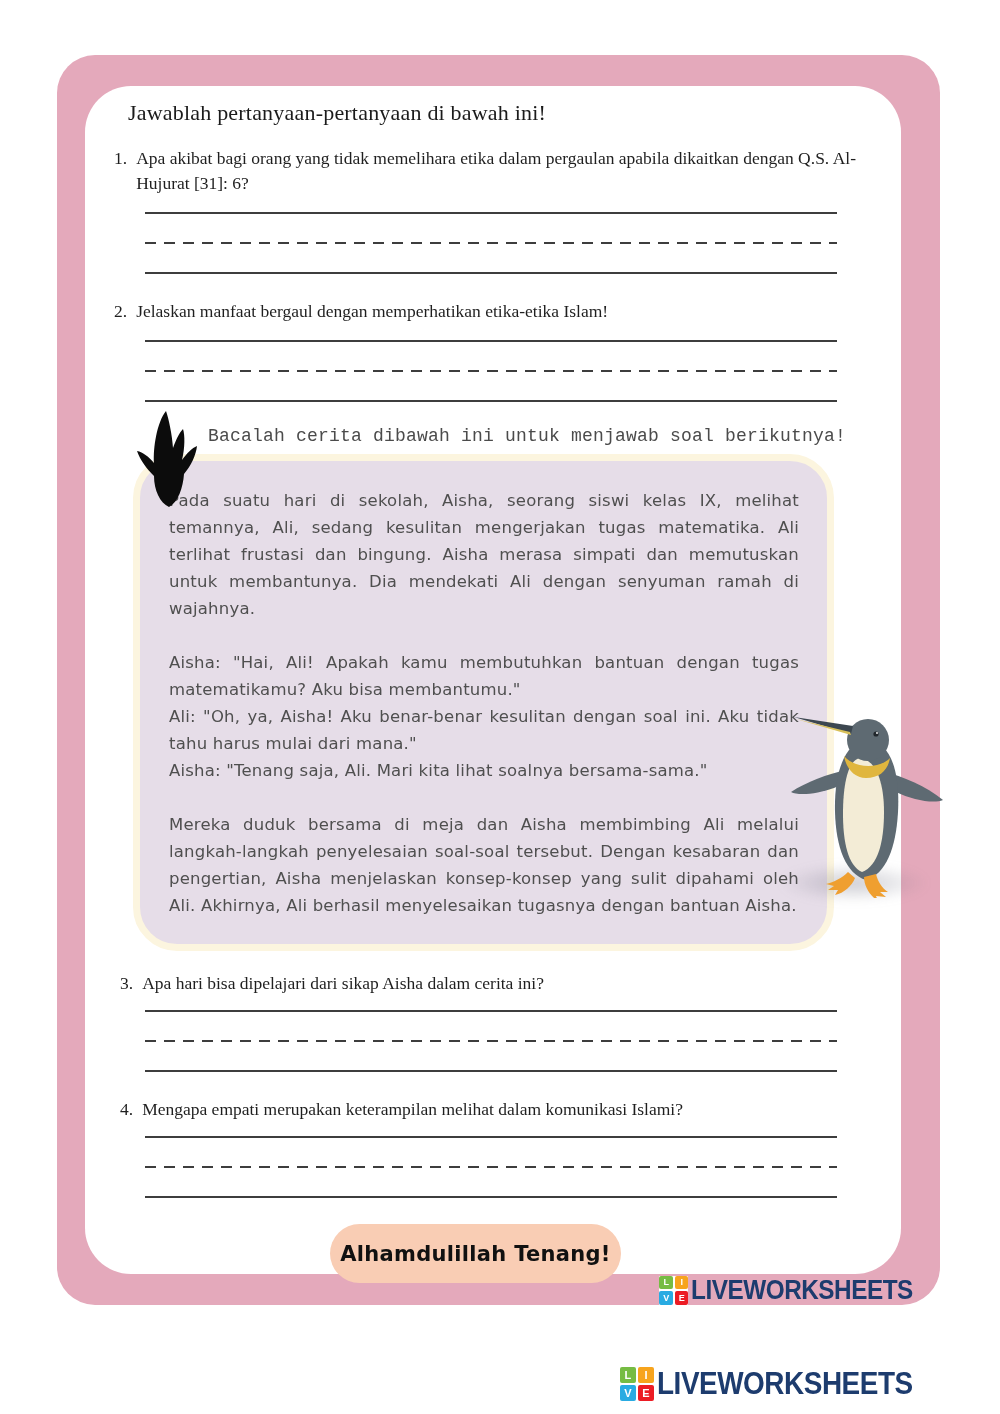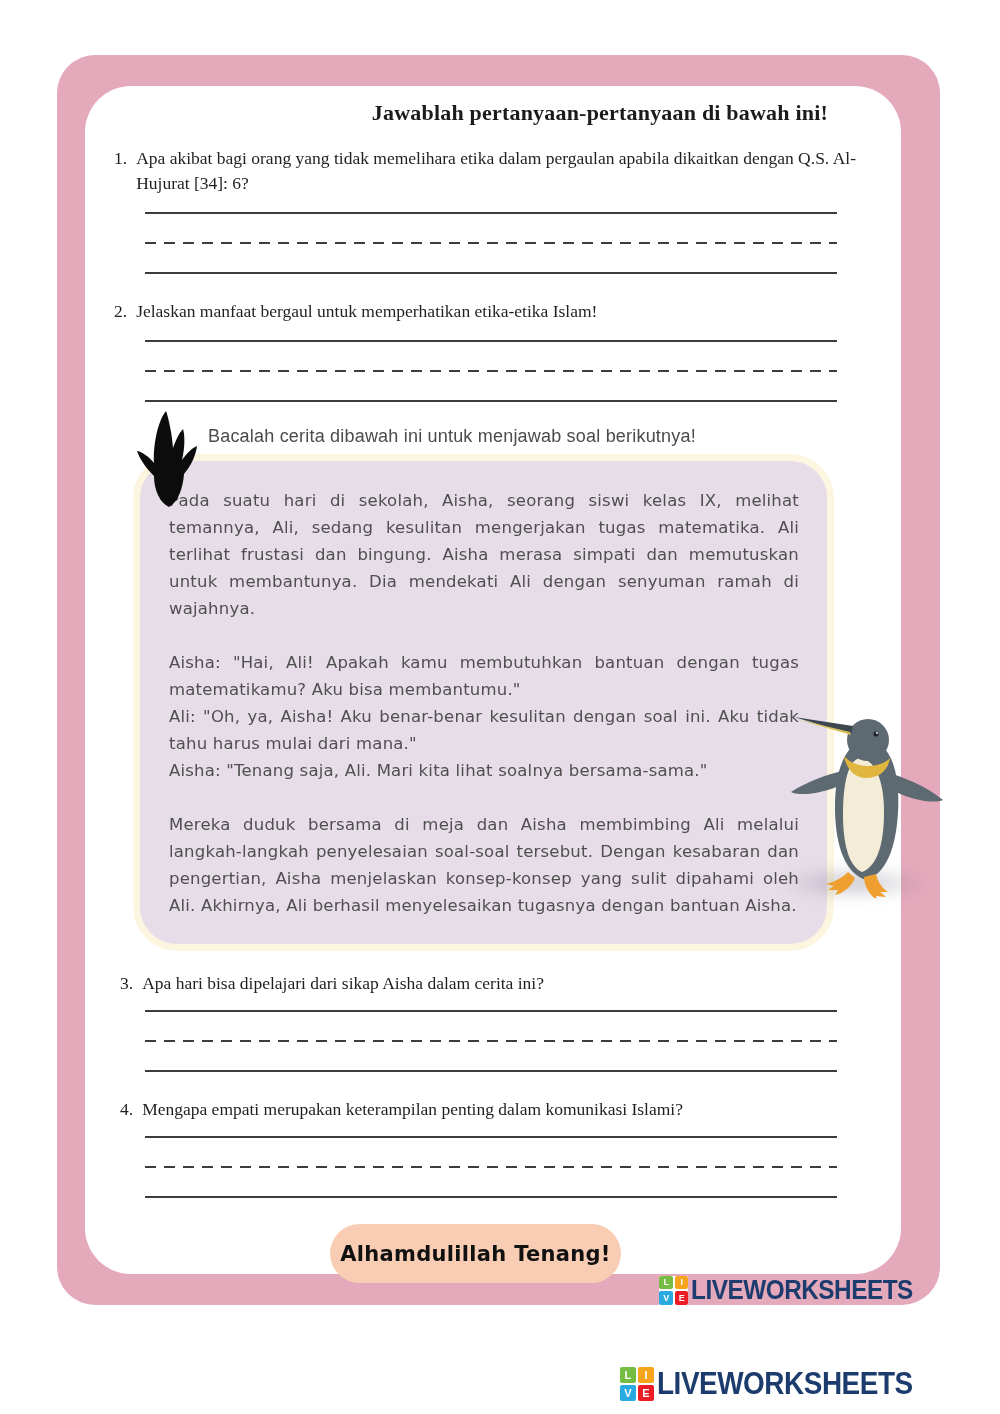--- a/index.html
+++ b/index.html
@@ -14,21 +14,21 @@
     left:57px;top:55px;width:883px;height:1250px;
     background:#e4a9bb;border-radius:38px;
   }
   .card{
     left:85px;top:86px;width:816px;height:1188px;
     background:#ffffff;border-radius:46px;
   }
 
   .page-title{
     left:128px;top:100px;width:700px;
-    font-size:22px;font-weight:bold;color:#1b1b1b;letter-spacing:.2px;text-align:right;
+    font-size:22px;font-weight:normal;color:#1b1b1b;letter-spacing:.2px;
   }
 
   .question{
     display:flex;gap:9px;
     font-size:17.5px;color:#1f1f1f;line-height:25px;
   }
   .q1{left:114px;top:146px;width:780px;}
   .q2{left:114px;top:299px;width:780px;}
   .q3{left:120px;top:971px;width:780px;}
   .q4{left:120px;top:1097px;width:780px;}
@@ -41,21 +41,21 @@
   .line-dashed{
     background:repeating-linear-gradient(to right,#3d3d3d 0,#3d3d3d 11px,transparent 11px,transparent 19px);
   }
   .aa1{top:212px;} .aa2{top:340px;} .aa3{top:1010px;} .aa4{top:1136px;}
   .l1{top:0;} .l2{top:30px;} .l3{top:60px;}
 
   .claw{left:133px;top:410px;width:66px;height:98px;z-index:4;}
 
   .story-instruction{
     left:208px;top:426px;width:640px;
-    font-family:Liberation Sans, sans-serif;
+    font-family:Liberation Mono, monospace;
     font-size:18px;color:#4b4b4b;letter-spacing:.2px;
   }
 
   .story-box{
     left:133px;top:454px;width:701px;height:497px;
     background:#e6dde8;
     border:7px solid #fcf5df;
     border-radius:44px;
     box-sizing:border-box;
     z-index:1;
@@ -118,31 +118,31 @@
 </head>
 <body>
 
 <div class="abs pink-bg"></div>
 <div class="abs card"></div>
 
 <div class="abs page-title">Jawablah pertanyaan-pertanyaan di bawah ini!</div>
 
 <div class="abs question q1">
   <span class="q-num">1.</span>
-  <span class="q-text">Apa akibat bagi orang yang tidak memelihara etika dalam pergaulan apabila dikaitkan dengan Q.S. Al-Hujurat [34]: 6?</span>
+  <span class="q-text">Apa akibat bagi orang yang tidak memelihara etika dalam pergaulan apabila dikaitkan dengan Q.S. Al-Hujurat [31]: 6?</span>
 </div>
 <div class="abs answer-area aa1">
   <div class="line line-solid l1"></div>
   <div class="line line-dashed l2"></div>
   <div class="line line-solid l3"></div>
 </div>
 
 <div class="abs question q2">
   <span class="q-num">2.</span>
-  <span class="q-text">Jelaskan manfaat bergaul untuk memperhatikan etika-etika Islam!</span>
+  <span class="q-text">Jelaskan manfaat bergaul dengan memperhatikan etika-etika Islam!</span>
 </div>
 <div class="abs answer-area aa2">
   <div class="line line-solid l1"></div>
   <div class="line line-dashed l2"></div>
   <div class="line line-solid l3"></div>
 </div>
 
 <svg class="abs claw" viewBox="0 0 66 98" aria-hidden="true">
   <path fill="#0c0c0c" d="M33,1 C36,10 39,24 40,38 C43,30 46,23 50,19 C52,25 52,38 49,50
     C54,43 59,38 64,36 C63,45 58,56 51,64 C50,78 45,92 36,97 C27,93 21,80 21,66
@@ -192,21 +192,21 @@
   <span class="q-text">Apa hari bisa dipelajari dari sikap Aisha dalam cerita ini?</span>
 </div>
 <div class="abs answer-area aa3">
   <div class="line line-solid l1"></div>
   <div class="line line-dashed l2"></div>
   <div class="line line-solid l3"></div>
 </div>
 
 <div class="abs question q4">
   <span class="q-num">4.</span>
-  <span class="q-text">Mengapa empati merupakan keterampilan penting dalam komunikasi Islami?</span>
+  <span class="q-text">Mengapa empati merupakan keterampilan melihat dalam komunikasi Islami?</span>
 </div>
 <div class="abs answer-area aa4">
   <div class="line line-solid l1"></div>
   <div class="line line-dashed l2"></div>
   <div class="line line-solid l3"></div>
 </div>
 
 <div class="abs pill">
   <span>Alhamdulillah Tenang!</span>
 </div>

